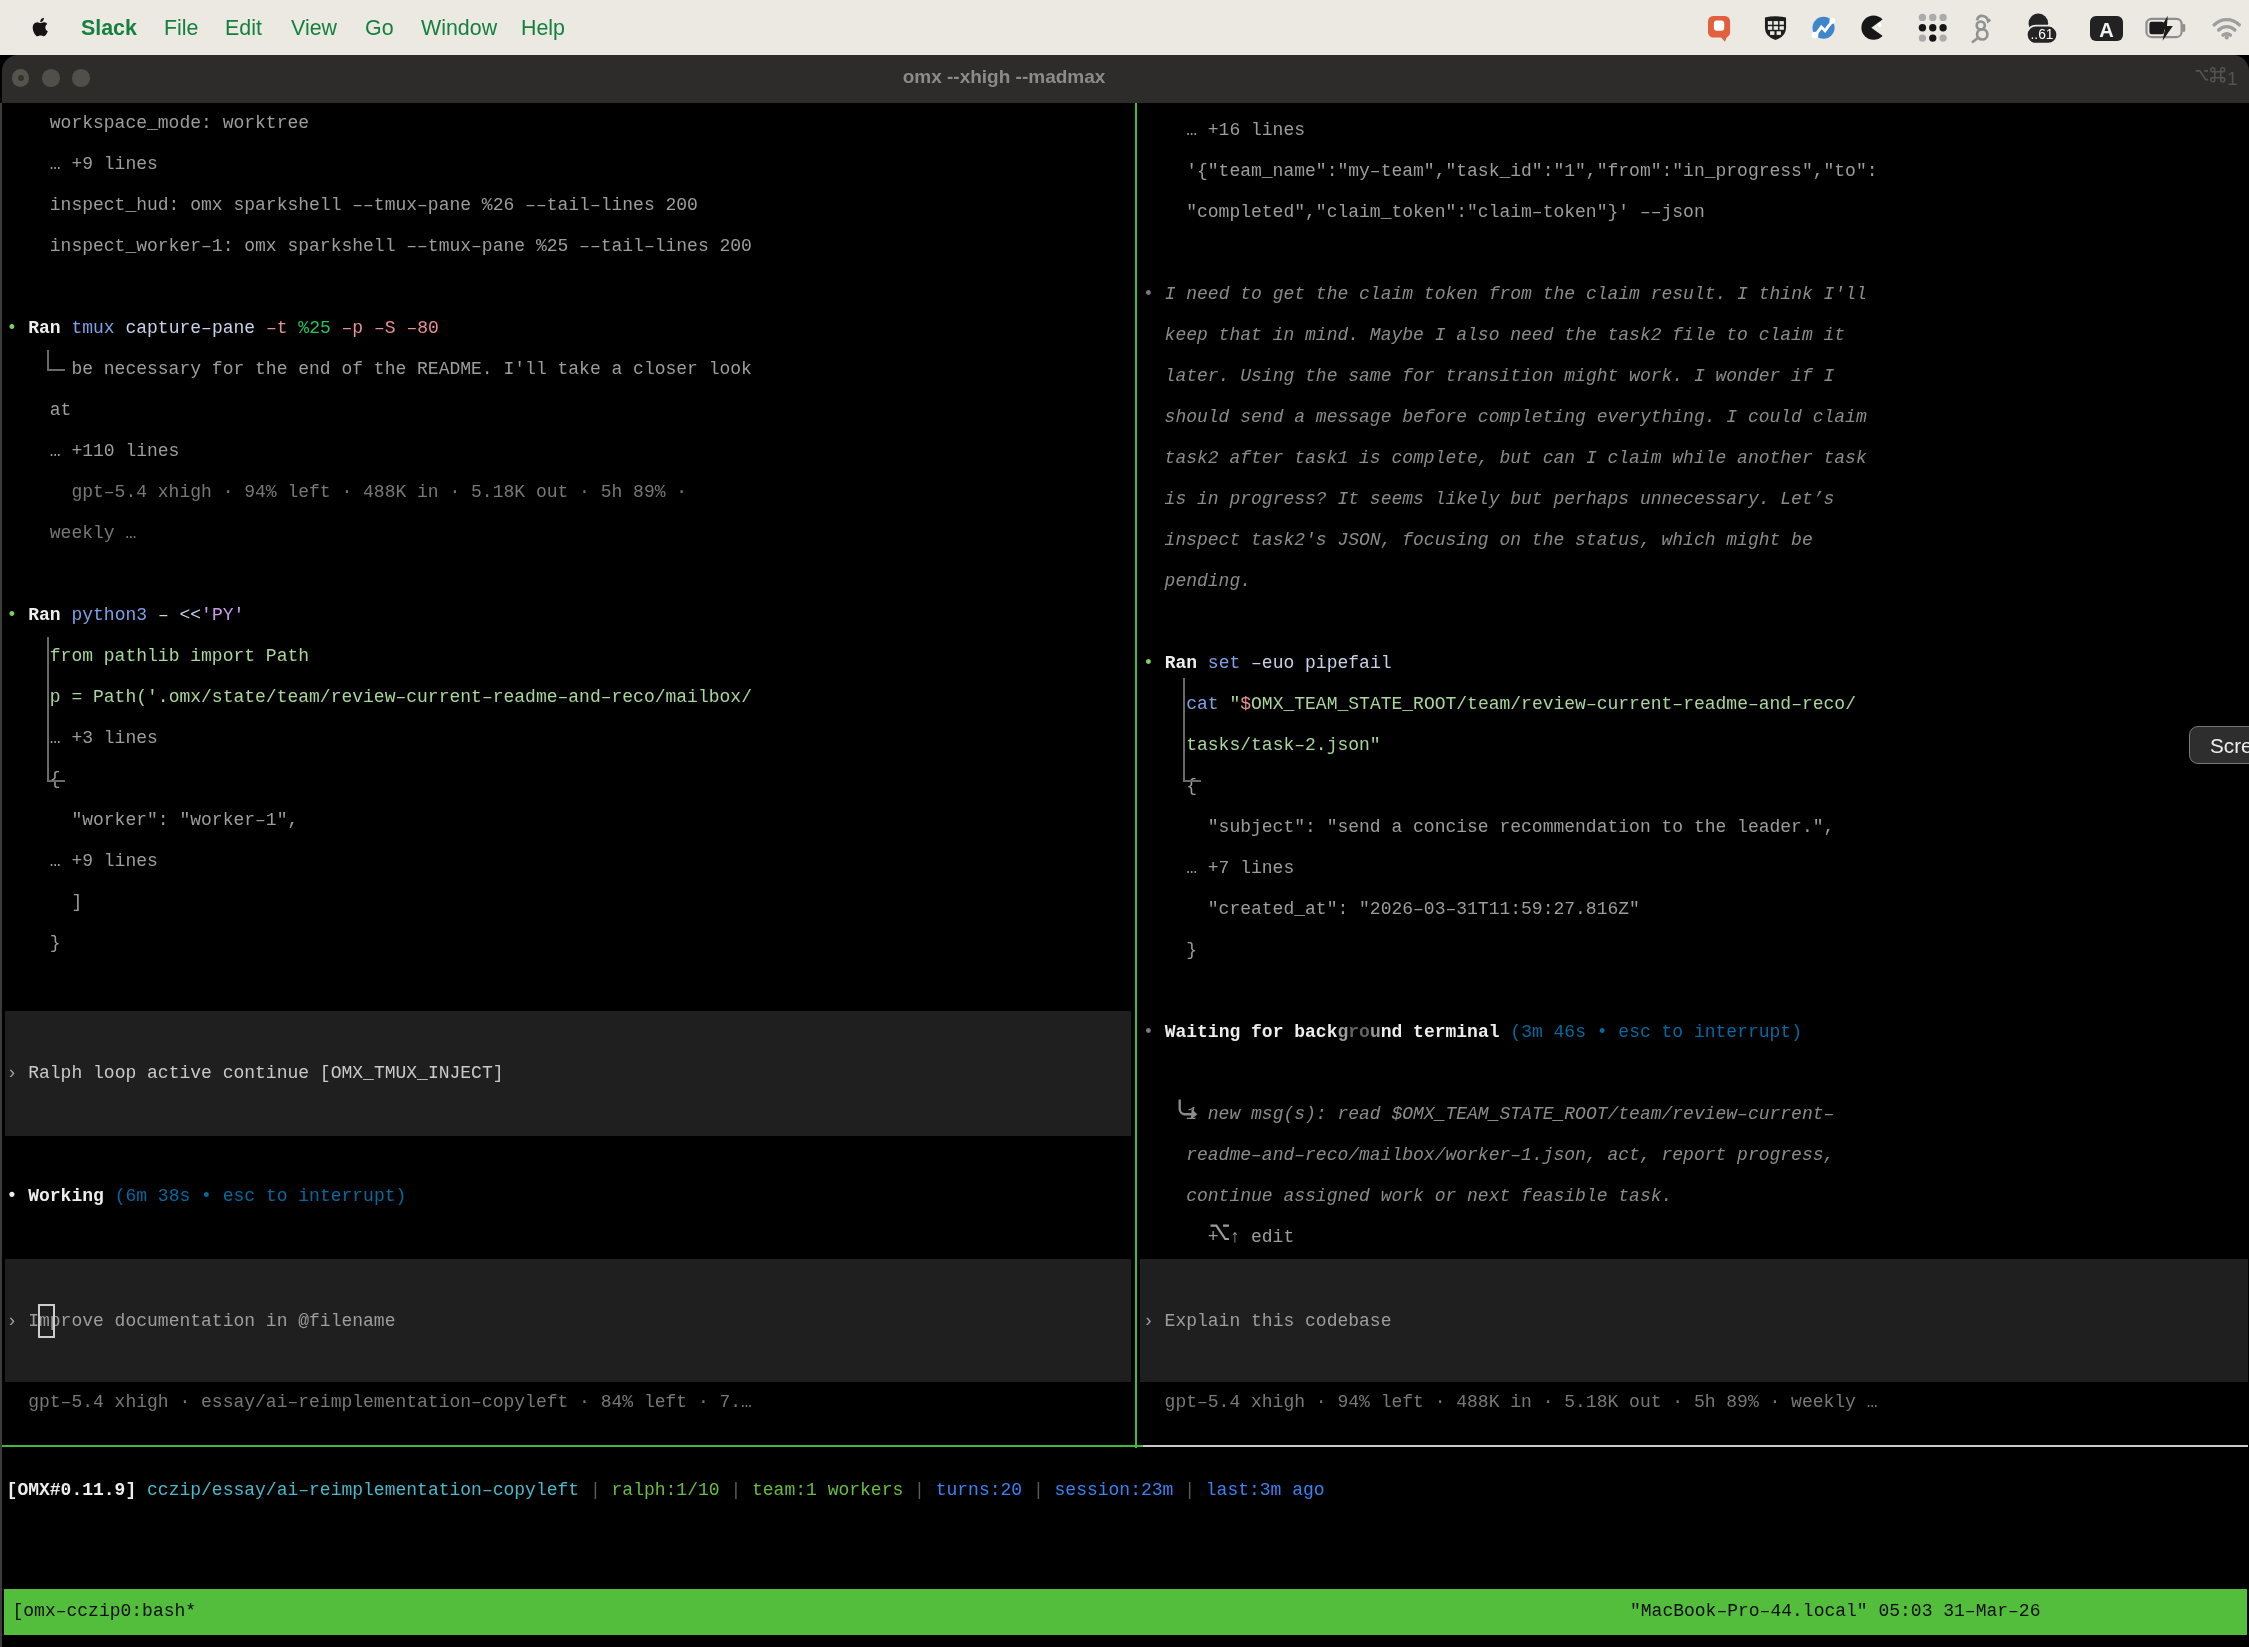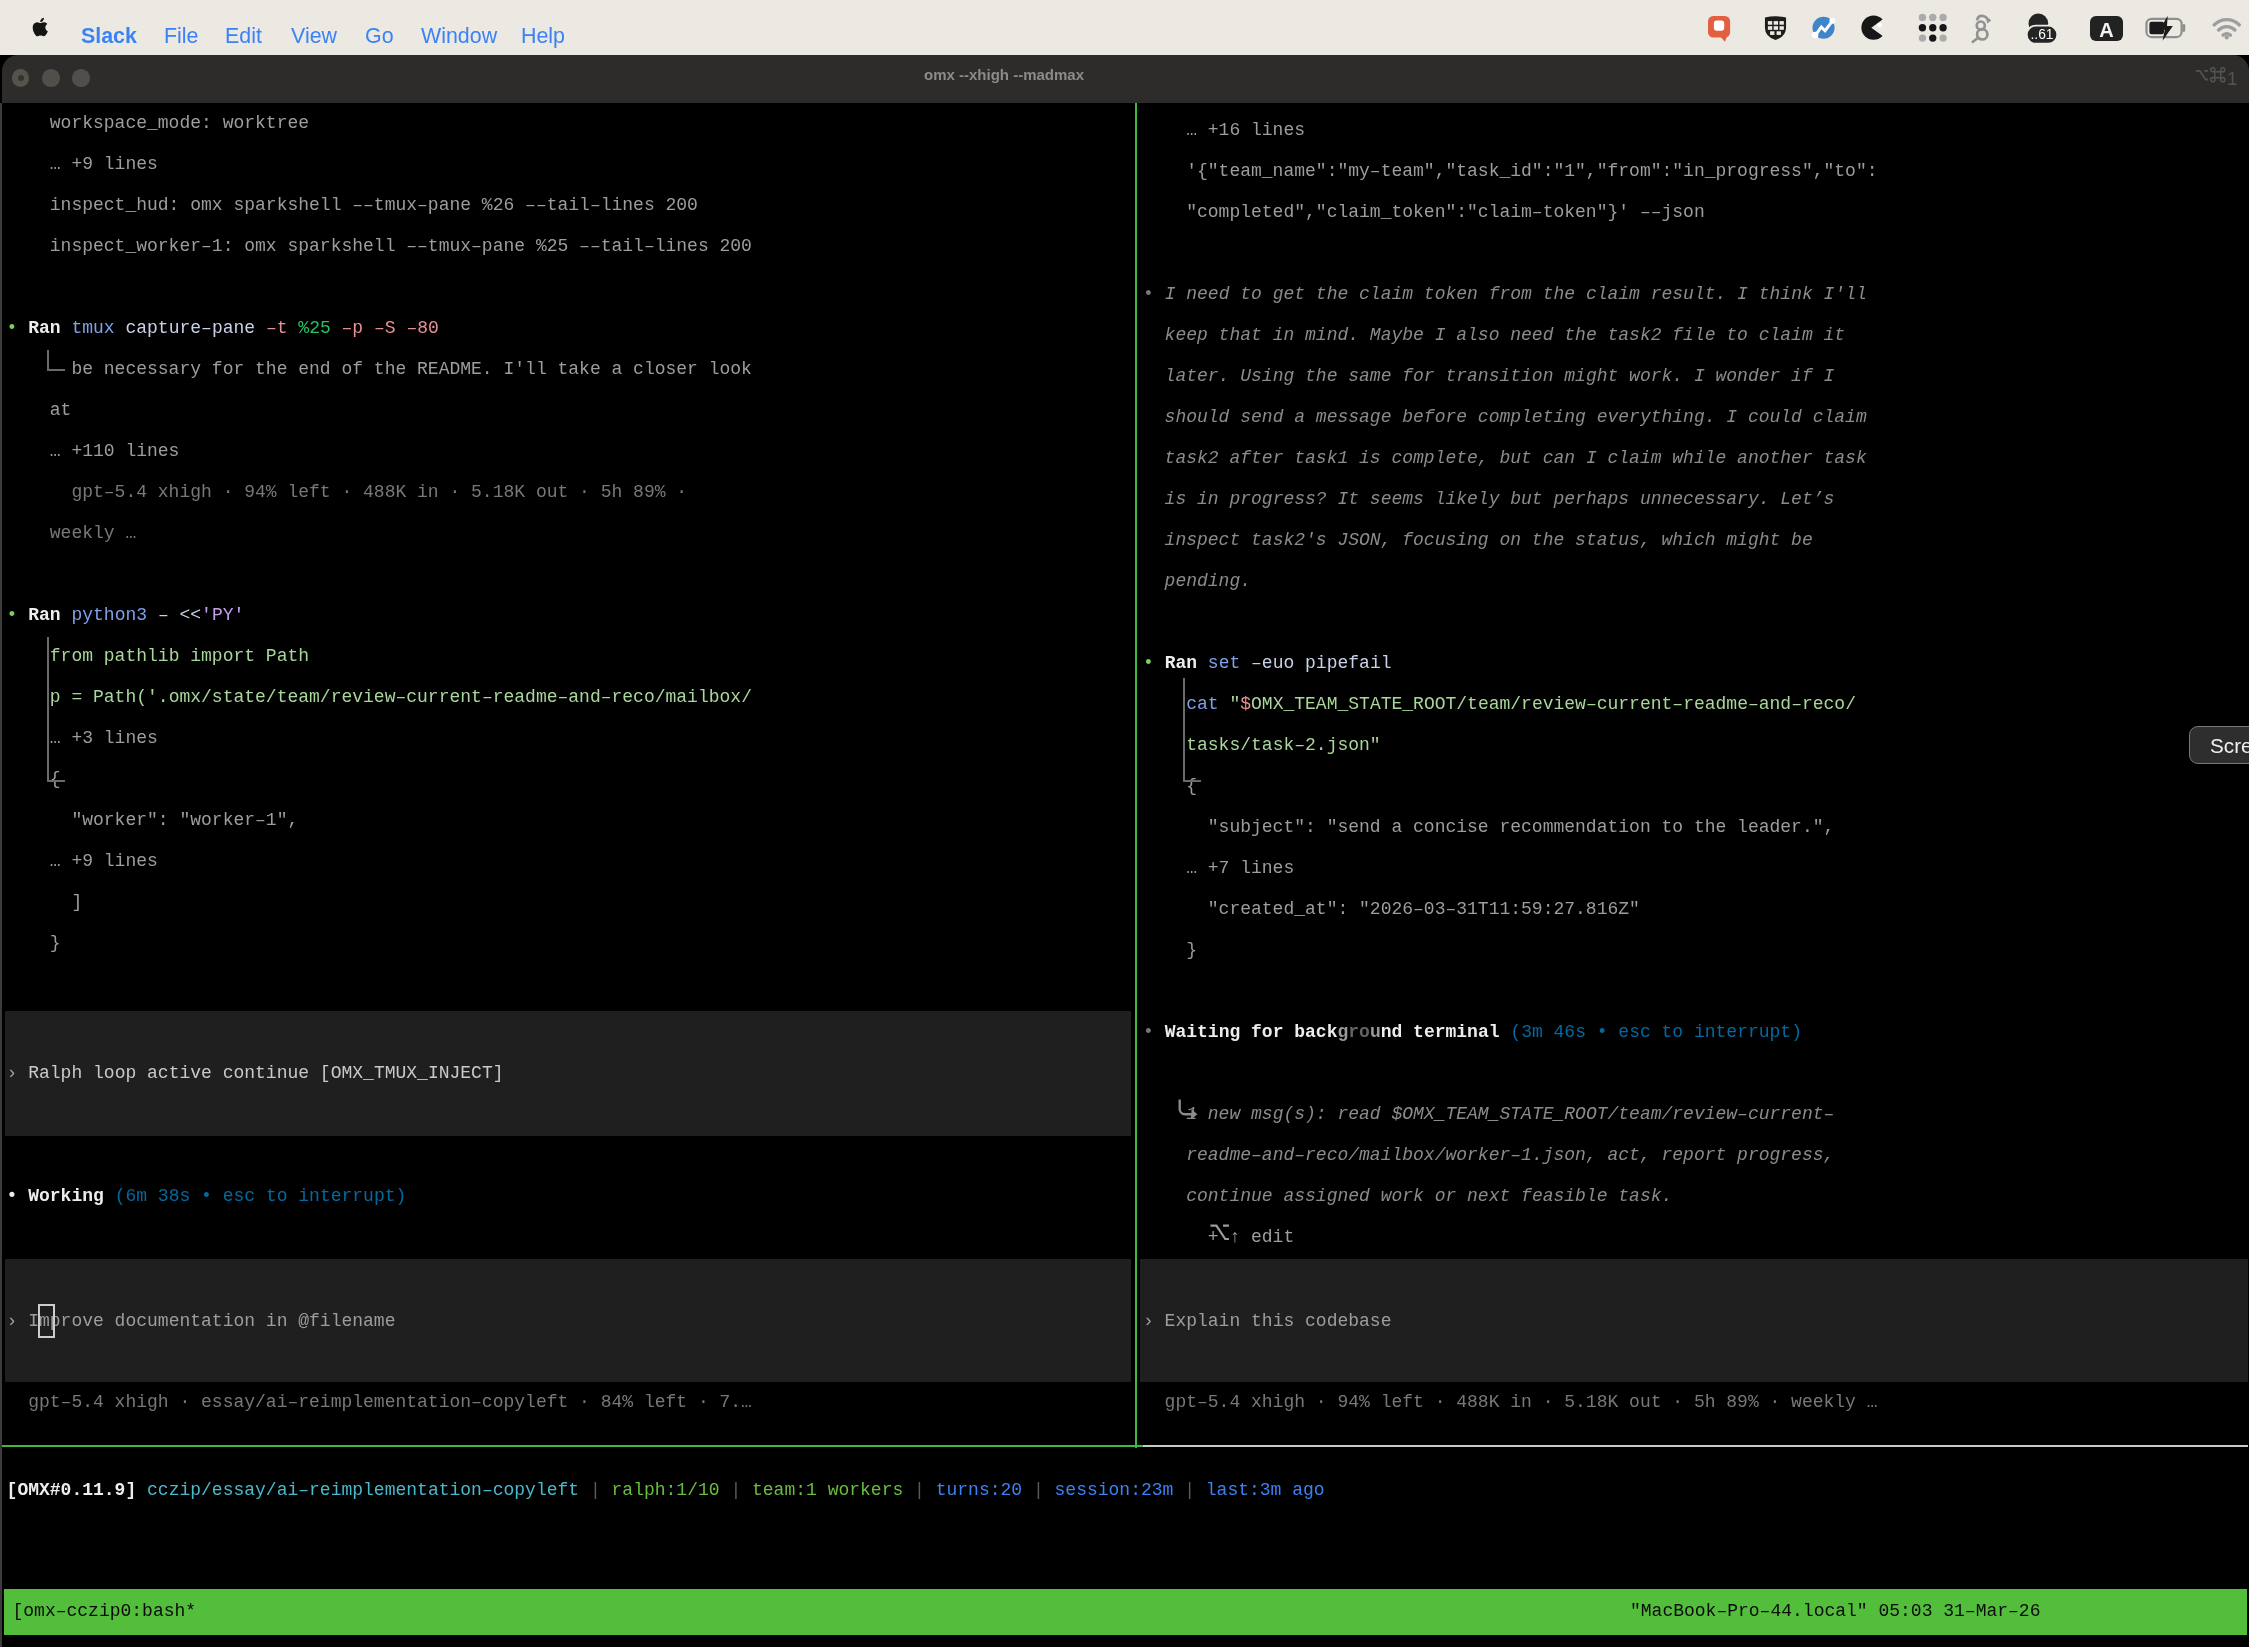--- a/index.html
+++ b/index.html
@@ -1,23 +1,23 @@
 <!DOCTYPE html>
 <html style="font-size:11.8px"><head>
 <meta charset="utf-8">
 <style>
 * { margin:0; padding:0; box-sizing:border-box; }
 html,body { width:2250px; height:1648px; background:#000; overflow:hidden; }
 body { position:relative; font-family:"Liberation Sans", sans-serif; }
 .ab { position:absolute; }
 #menubar { left:0; top:0; width:2250px; height:55px; background:#ECE9E2; }
-.mi { position:absolute; top:15.5px; font-size:21.4px; color:#3b82f6;margin-top:8px; }
+.mi { position:absolute; top:15.5px; font-size:21.4px; color:#15803d; }
 #titlebar { left:1.5px; top:55px; width:2247px; height:48px; background:#2D2C2B; border-radius:16px 16px 0 0; }
 .tl { position:absolute; top:69px; width:17.7px; height:17.7px; border-radius:50%; background:#514F49; }
-#wtitle { top:66px; left:0; width:2008px; text-align:center; font-size:15px; font-weight:bold; color:#8B8B8B; }
+#wtitle { top:66px; left:0; width:2008px; text-align:center; font-size:19px; font-weight:bold; color:#8B8B8B; }
 pre.term { position:absolute; font-family:"Liberation Mono", monospace; font-size:18px; line-height:41px; color:#9D9D9D; white-space:pre; font-variant-ligatures:none; }
 .w { color:#EDEDED; font-weight:bold; }
 .d { color:#787878; }
 .bl { color:#7FA1E8; }
 .si { color:#C8D1E8; }
 .sa { color:#E99096; }
 .or { color:#22c55e; }
 .pu { color:#C79DF0; }
 .gr { color:#A9D69B; }
 .cy { color:#49B9CC; }

